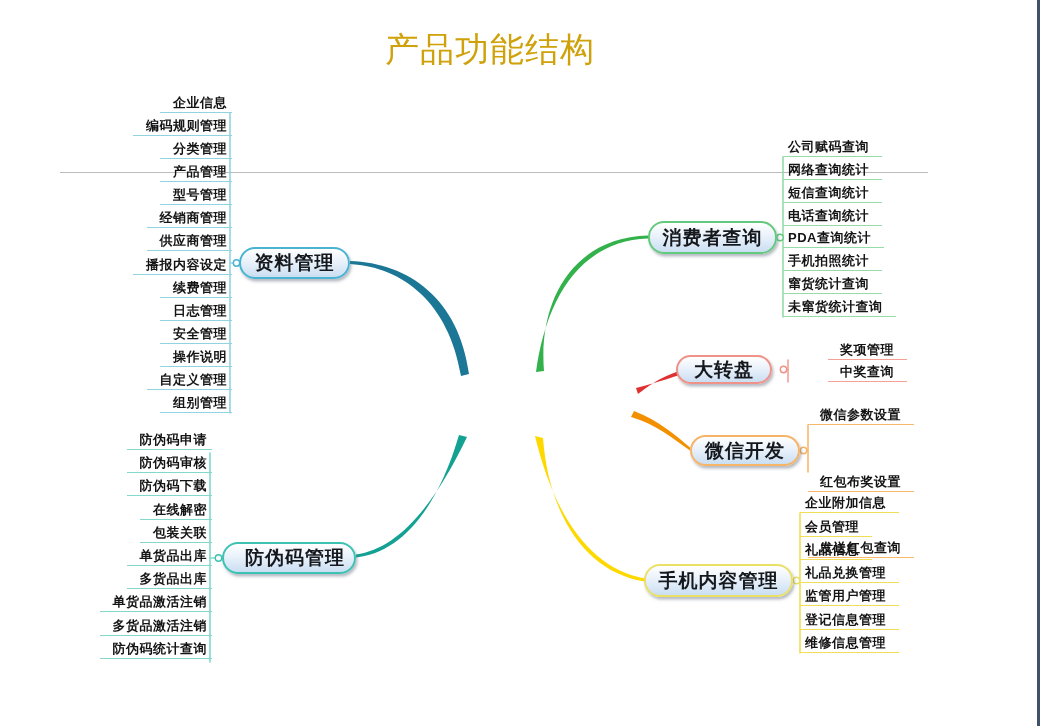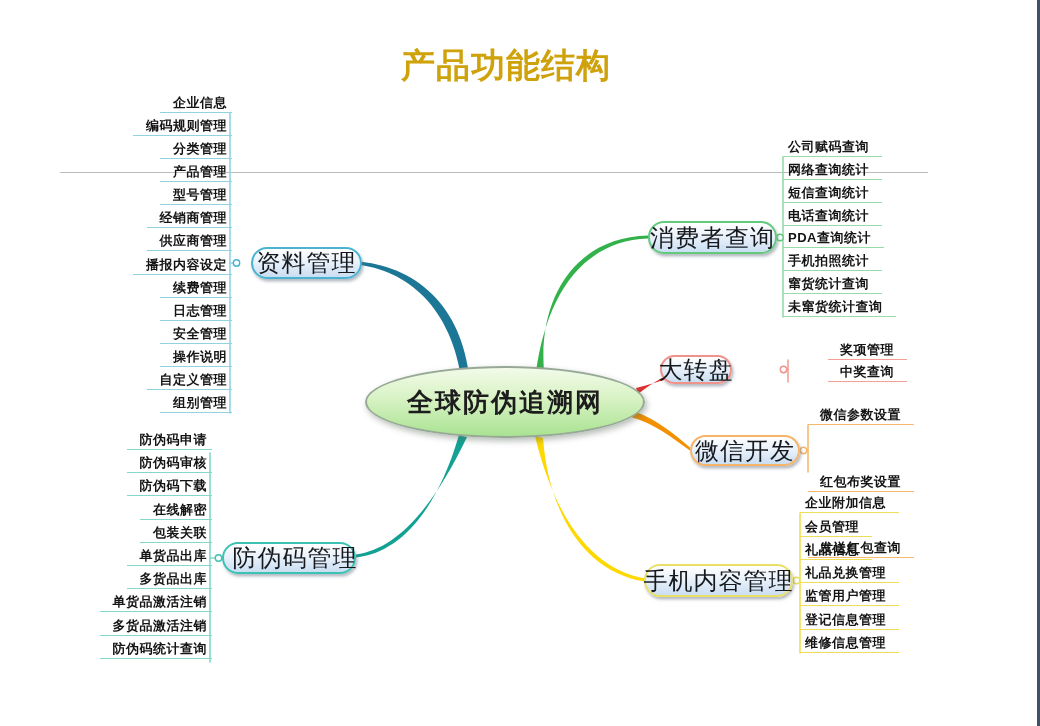--- a/index.html
+++ b/index.html
@@ -2,22 +2,22 @@
 <html><head>
 <meta charset="utf-8">
 <style>
   html,body{margin:0;padding:0;background:#fff;}
   #stage{
     position:relative;width:1040px;height:726px;overflow:hidden;background:#ffffff;
     font-family:"Liberation Sans","DejaVu Sans",sans-serif;
   }
   
   #title{
-    position:absolute;left:385px;top:27px;margin:16px;
-    font-size:34px;font-weight:bold;letter-spacing:1px;color:#cfa10a;white-space:nowrap;
+    position:absolute;left:385px;top:27px;margin:0;
+    font-size:34px;font-weight:normal;letter-spacing:1px;color:#cfa10a;white-space:nowrap;
   }
   
   #wires{position:absolute;left:0;top:0;width:1040px;height:726px;pointer-events:none;}
   .curve{fill:var(--main);stroke:none;}
   .spine,.conn{stroke:var(--line);stroke-width:1.6;fill:none;stroke-linecap:round;}
   .dot{fill:#fbfeff;stroke:var(--border);stroke-width:1.4;}
   .divider{stroke:#bcbcbc;stroke-width:1;}
   
   #center{
     position:absolute;left:365px;top:366px;width:280px;height:72px;border-radius:50%;
@@ -25,26 +25,26 @@
     border:2px solid #97a996;box-shadow:2px 3px 6px rgba(90,105,90,.45);
     display:flex;align-items:center;justify-content:center;
     font-size:26px;font-weight:bold;letter-spacing:2px;color:#1d1d1d;box-sizing:border-box;
   }
   
   .branch-box{
     position:absolute;box-sizing:border-box;border:2px solid var(--border);border-radius:16px;
     background:linear-gradient(180deg,#ffffff 0%,#e7f0fa 50%,#cadef2 100%);
     box-shadow:1.5px 2.5px 3px rgba(110,120,135,.5);
     display:flex;align-items:center;justify-content:center;
-    font-size:24px;font-weight:normal;letter-spacing:1px;color:#15181d;white-space:nowrap;
-  }
-  #box0{left:251px;top:247px;width:111px;height:32px;}
+    font-size:19px;font-weight:bold;letter-spacing:1px;color:#15181d;white-space:nowrap;
+  }
+  #box0{left:239px;top:247px;width:111px;height:32px;}
   #box1{left:222px;top:542px;width:134px;height:32px;padding-left:12px;}
   #box2{left:648px;top:221px;width:129px;height:33px;}
-  #box3{left:660px;top:355px;width:72px;height:29px;}
+  #box3{left:676px;top:355px;width:96px;height:29px;}
   #box4{left:690px;top:435px;width:110px;height:31px;}
   #box5{left:644px;top:564px;width:149px;height:33px;}
   
   .children{position:absolute;display:flex;flex-direction:column;}
   .children.left{align-items:flex-end;}
   .children.right{align-items:flex-start;}
   .item{display:flex;align-items:flex-end;}
   .t{
     font-size:13px;font-weight:bold;letter-spacing:.5px;color:#141414;line-height:1;
     white-space:nowrap;border-bottom:1.6px solid var(--line);padding:0 5px 3px 13px;
@@ -104,21 +104,20 @@
     </g>
 
     <g style="--main: #fdd900; --border: #e9e065; --line: #efdf55;">
       <path class="curve" d="M535 436 C554 515 590 569 645 578.5 L645 581.5 C587 573 549 517 543 438 Z"></path>
       <line class="spine" x1="800" y1="513" x2="800" y2="653"></line>
       <line class="conn" x1="797" y1="580.5" x2="800" y2="580.5"></line>
       <circle class="dot" cx="796.5" cy="580.5" r="3.2"></circle>
     </g>
   </svg>
 
-  <div id="center">全球防伪追溯网</div>
 
   <div id="box0" class="branch-box" style="--main: #1b7795; --border: #49b4d2; --line: #92d3e2;">资料管理</div>
   <div id="box1" class="branch-box" style="--main: #12a192; --border: #3cc2b2; --line: #82d9cb;">防伪码管理</div>
   <div id="box2" class="branch-box" style="--main: #33b24c; --border: #63c97c; --line: #95dcaa;">消费者查询</div>
   <div id="box3" class="branch-box" style="--main: #e03030; --border: #ef9289; --line: #f4a096;">大转盘</div>
   <div id="box4" class="branch-box" style="--main: #f29000; --border: #f6b469; --line: #f8b96e;">微信开发</div>
   <div id="box5" class="branch-box" style="--main: #fdd900; --border: #e9e065; --line: #efdf55;">手机内容管理</div>
 
   <div id="g0" class="children left" style="--main: #1b7795; --border: #49b4d2; --line: #92d3e2;">
     <div class="item">

